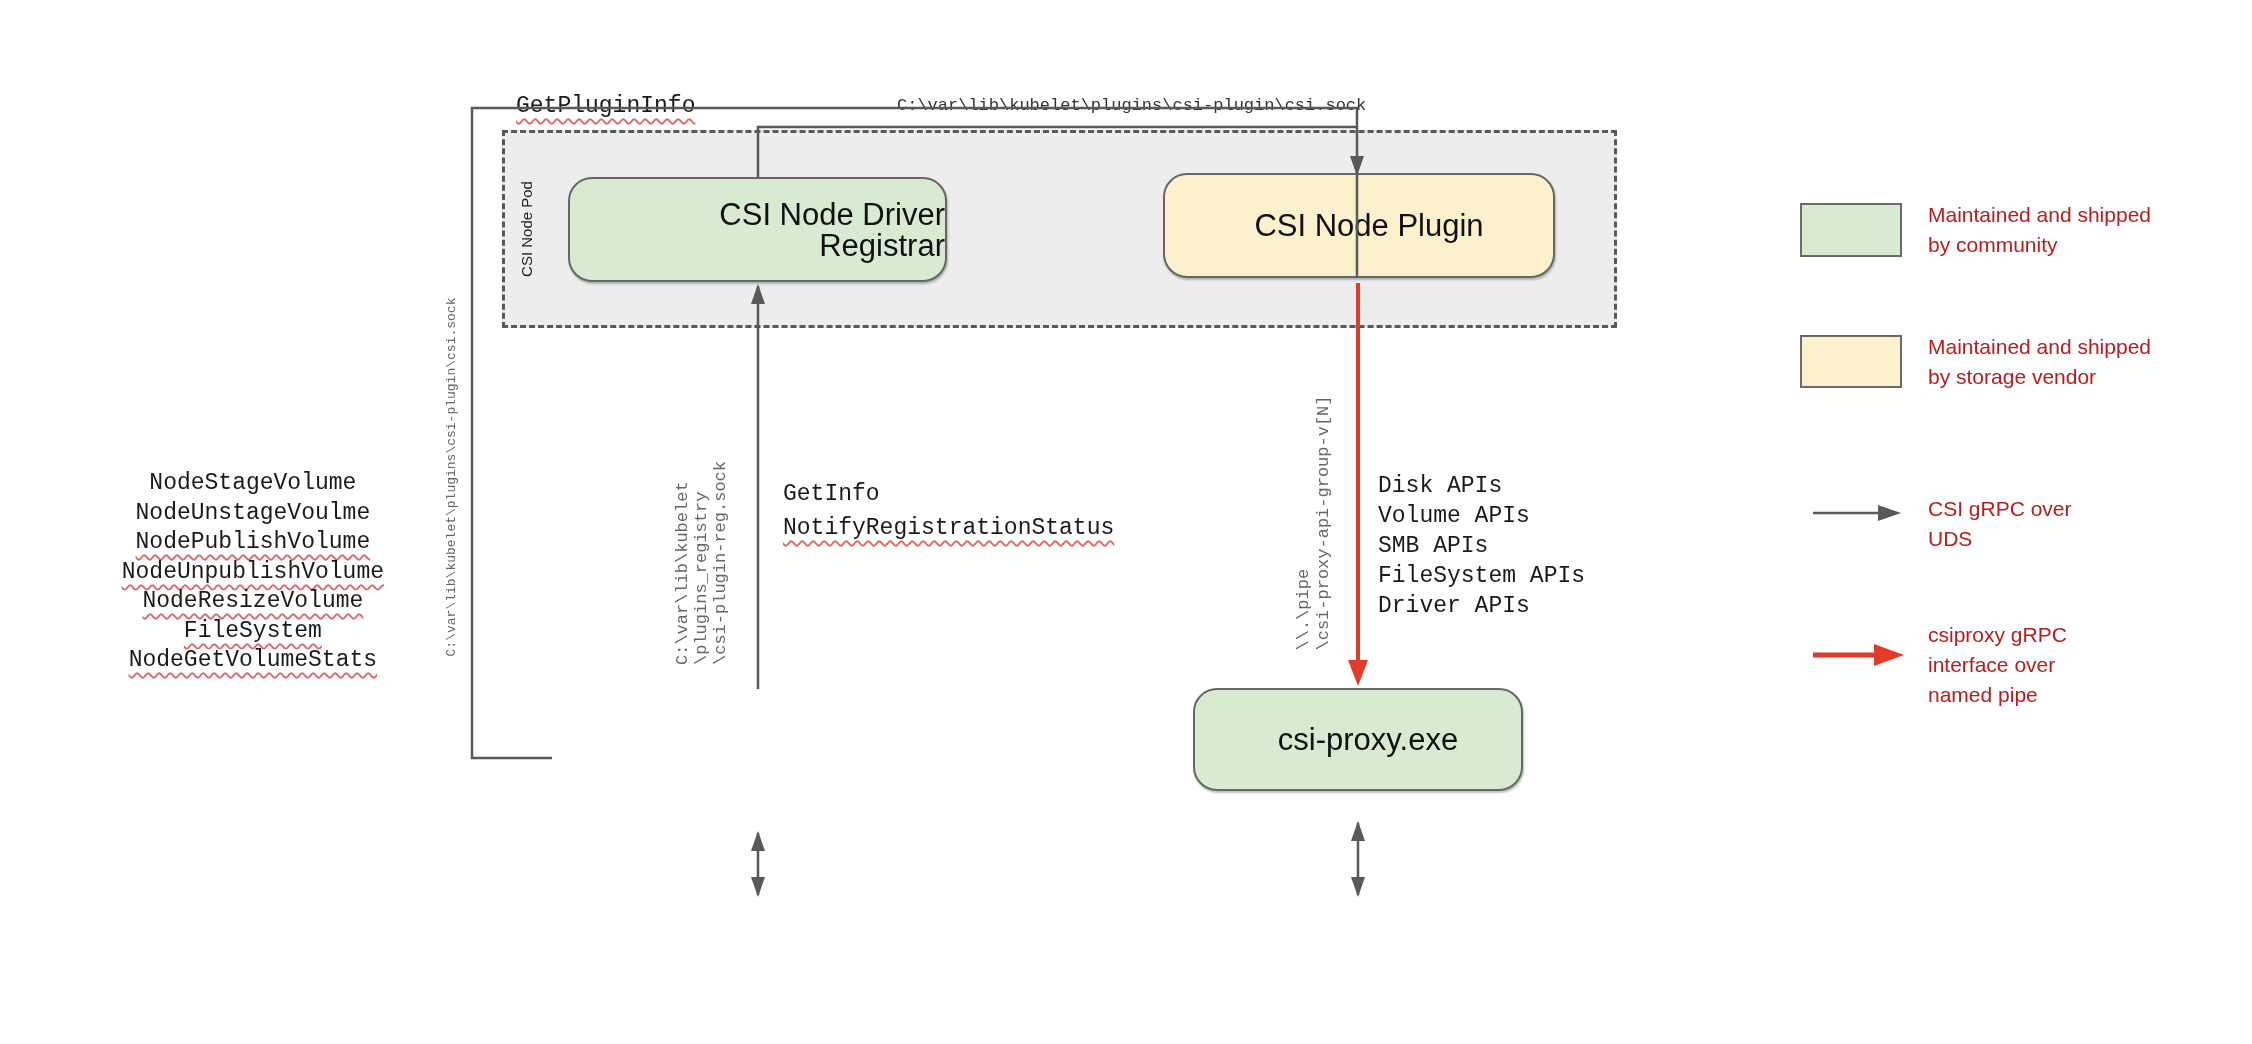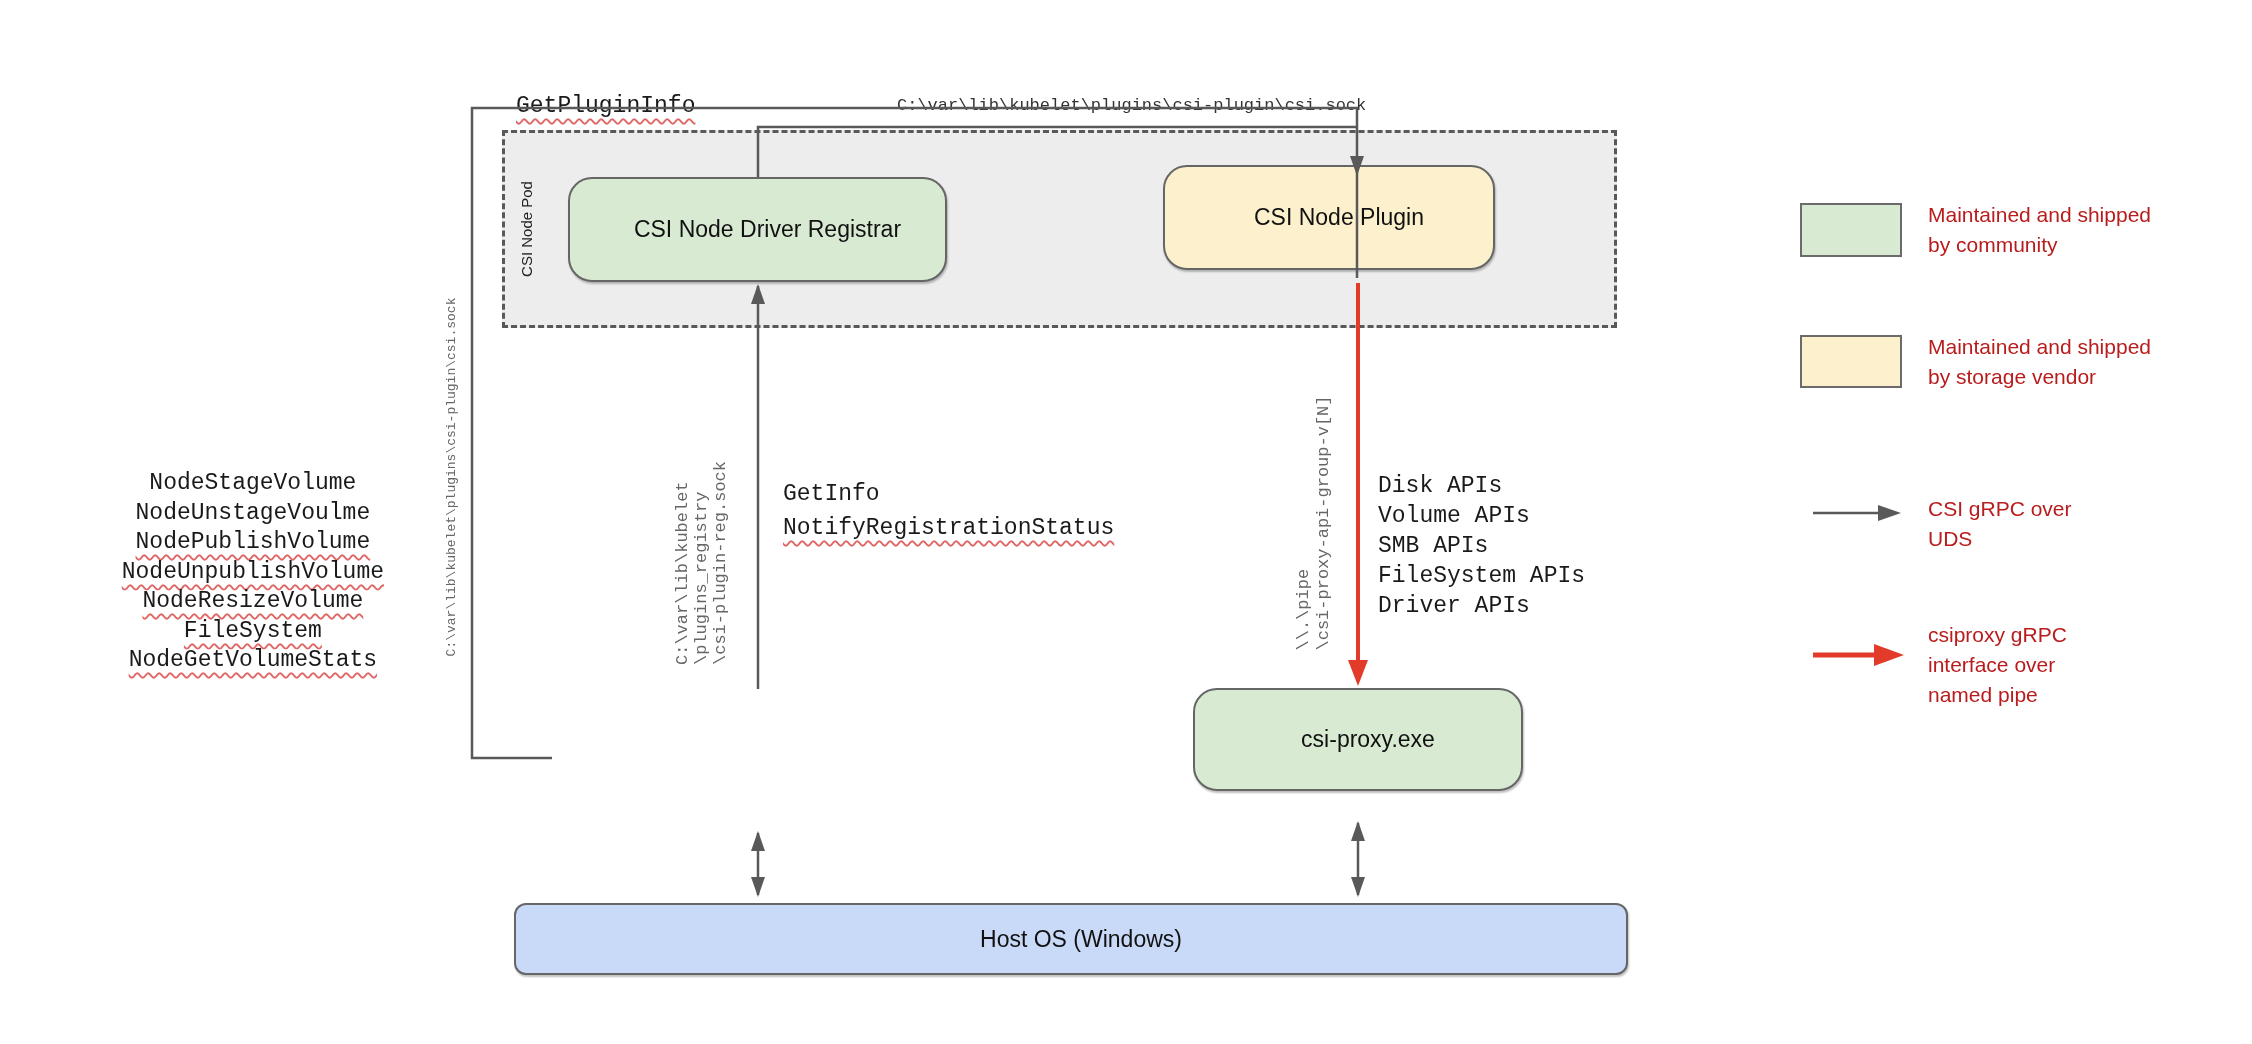--- a/index.html
+++ b/index.html
@@ -16,21 +16,21 @@
     background:#ededed;
     border:3px dashed #595959;
     box-sizing:border-box;
   }
   .node-box{
     box-sizing:border-box;
     border:2px solid #666666;
     border-radius:24px;
     box-shadow:1px 2px 2px rgba(0,0,0,0.25);
     display:flex;flex-direction:column;align-items:center;justify-content:center;
-    font-size:23px;color:#111;line-height:31px;text-align:right;padding-left:20px;
+    font-size:31px;color:#111;line-height:31px;text-align:right;padding-left:20px;
   }
   .green{background:#d9ead3;}
   .yellow{background:#fcf1cc;}
   .blue{background:#c9daf8;border-radius:12px;}
   
   .mono{font-family:"Liberation Mono", monospace;color:#1a1a1a;margin-top:28px;}
   .mono23{font-size:23px;line-height:29.5px;}
   .mono17{font-size:17px;}
   .rot{
     transform:translate(-50%,-50%) rotate(-90deg);
@@ -54,32 +54,29 @@
 
 <div id="canvas">
 
   <div class="abs podbox" style="left:502px;top:130px;width:1115px;height:198px;"></div>
   <div class="abs" style="left:526px;top:229px;transform:translate(-50%,-50%) rotate(-90deg);white-space:nowrap;font-size:15px;color:#222;font-weight:500;">CSI Node Pod</div>
 
   <div class="abs node-box green" style="left:568px;top:177px;width:379px;height:105px;">
     <span>CSI Node Driver Registrar</span>
   </div>
 
-  <div class="abs node-box yellow" style="left:1163px;top:165px;width:332px;height:105px;">
+  <div class="abs node-box yellow" style="left:1163px;top:173px;width:392px;height:105px;">
     <span>CSI Node Plugin</span>
   </div>
 
 
   <div class="abs node-box green" style="left:1193px;top:688px;width:330px;height:103px;">
     <span>csi-proxy.exe</span>
   </div>
 
-  <div class="abs node-box blue" style="left:514px;top:903px;width:1114px;height:72px;">
-    <span>Host OS (Windows)</span>
-  </div>
 
   <div class="abs mono mono23 squig" style="left:516px;top:64px;">GetPluginInfo</div>
 
   <div class="abs mono mono17" style="left:897px;top:68px;color:#333;">C:\var\lib\kubelet\plugins\csi-plugin\csi.sock</div>
 
   <div class="abs rot" style="left:451px;top:477px;font-size:13px;">C:\var\lib\kubelet\plugins\csi-plugin\csi.sock</div>
 
   <div class="abs rot" style="left:701px;top:563px;font-size:17px;line-height:19px;">
     <div>C:\var\lib\kubelet</div>
     <div>\plugins_registry</div>

